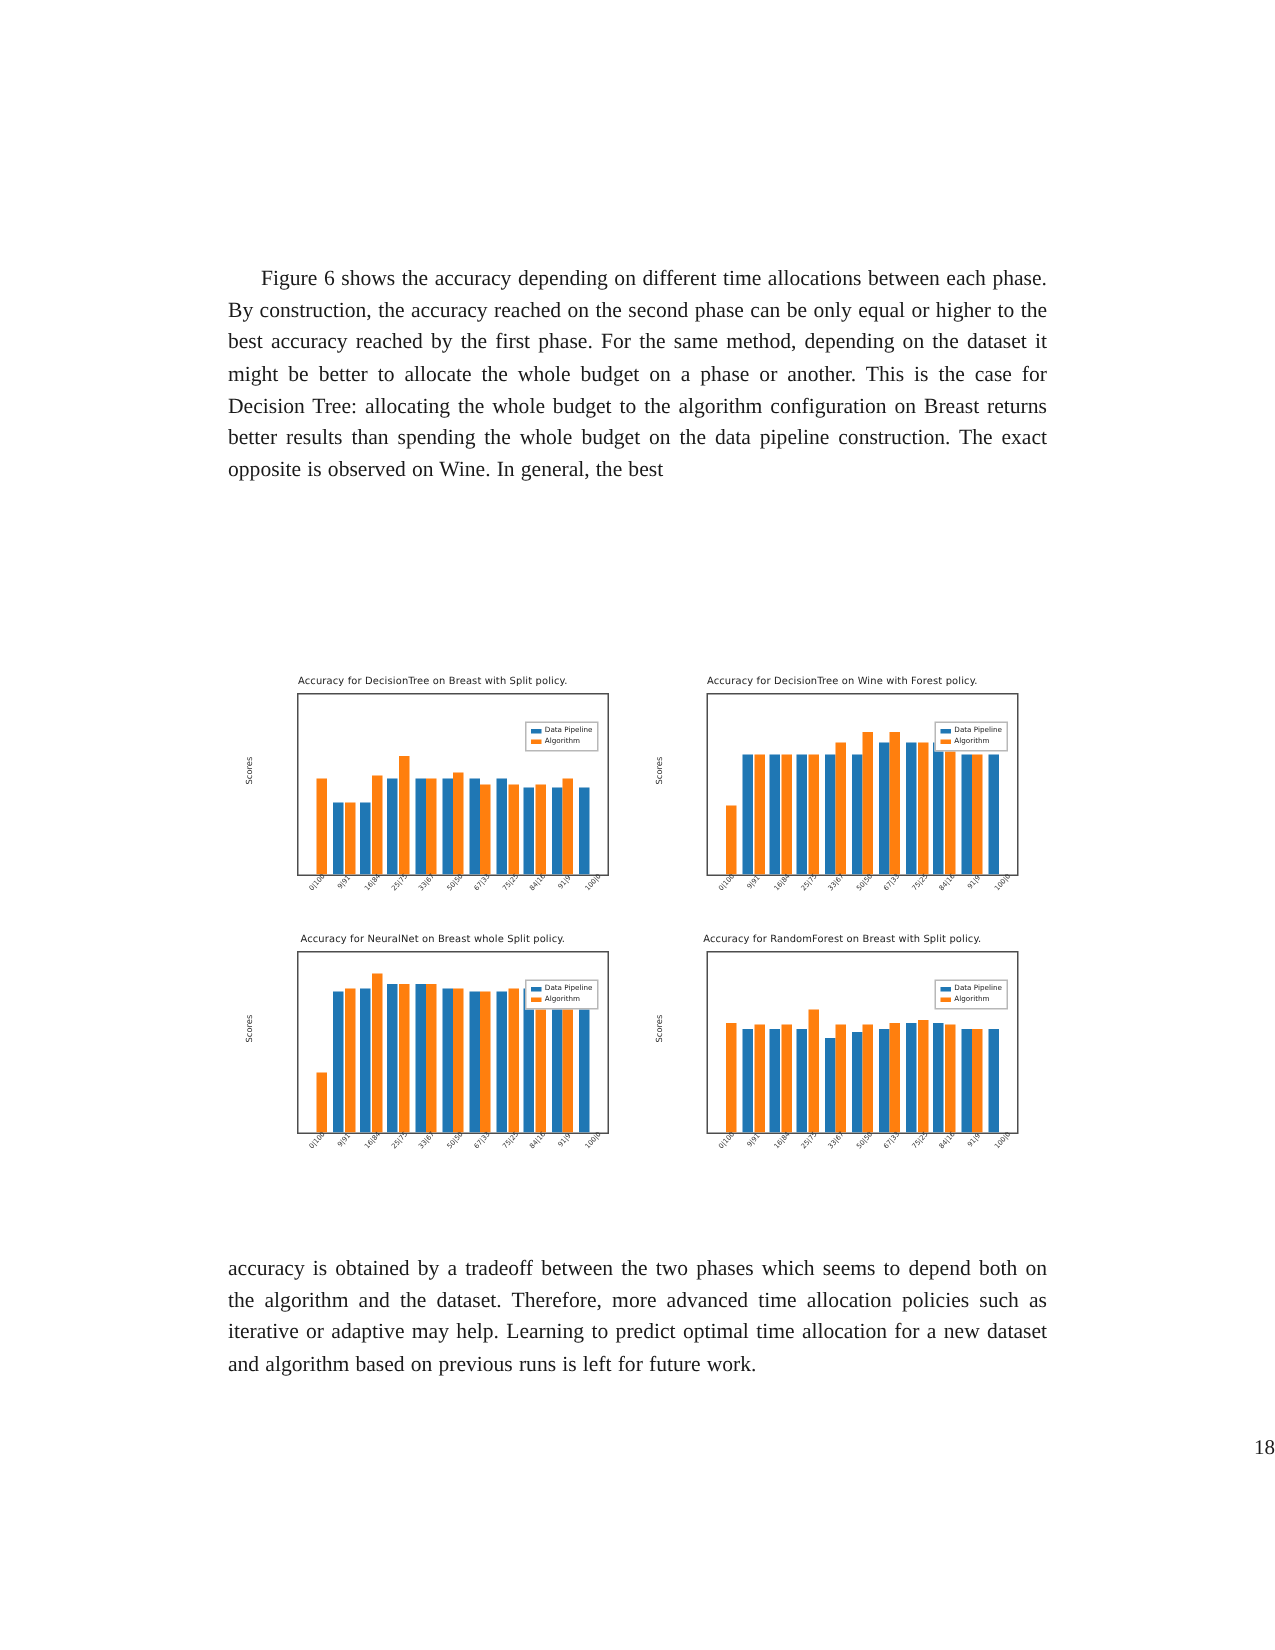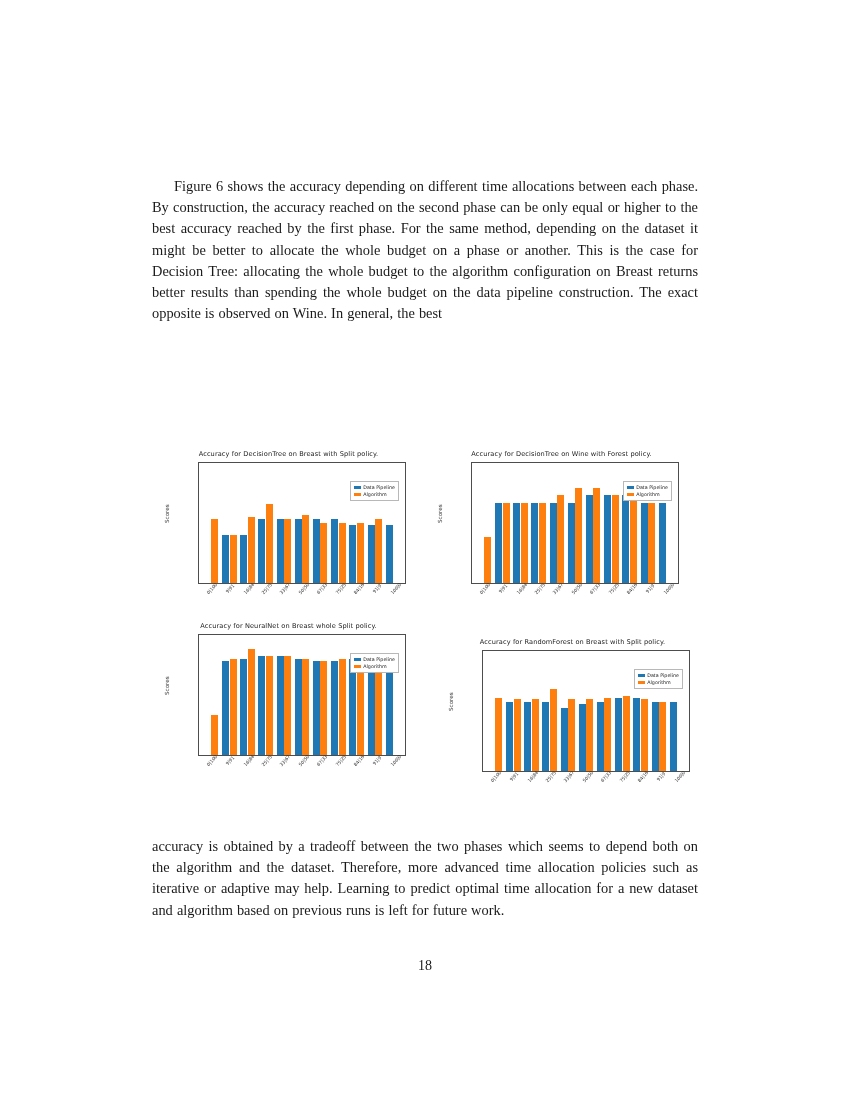--- a/index.html
+++ b/index.html
@@ -59,21 +59,21 @@
   }
   .chart-cell {
     position: absolute;
     width: 273px;
     height: 172px;
     box-sizing: border-box;
   }
   .cell-0 { left: 0px;   top: 8px; }
   .cell-1 { left: 273px; top: 8px; }
   .cell-2 { left: 0px;   top: 180px; }
-  .cell-3 { left: 284px; top: 180px; margin-top: 16px; }
+  .cell-3 { left: 273px; top: 180px; }
 
   .chart-inner {
     position: absolute;
     left: 0; top: 0;
     width: 273px;
     height: 172px;
     font-family: "DejaVu Sans", sans-serif;
   }
   .chart-title {
     position: absolute;
@@ -204,21 +204,21 @@
     position: absolute;
     left: 152px;
     top: 836px;
     width: 546px;
   }
   .page-number {
     position: absolute;
     left: 0;
     top: 958px;
     width: 850px;
-    text-align: center;
+    text-align: right;
     font-size: 14px;
   }
 </style>
 </head>
 <body>
 
 <div class="page">
 
   <div class="content">
     <p class="body-text indent">Figure 6 shows the accuracy depending on different time allocations between each phase. By construction, the accuracy reached on the second phase can be only equal or higher to the best accuracy reached by the first phase. For the same method, depending on the dataset it might be better to allocate the whole budget on a phase or another. This is the case for Decision Tree: allocating the whole budget to the algorithm configuration on Breast returns better results than spending the whole budget on the data pipeline construction. The exact opposite is observed on Wine. In general, the best</p>

